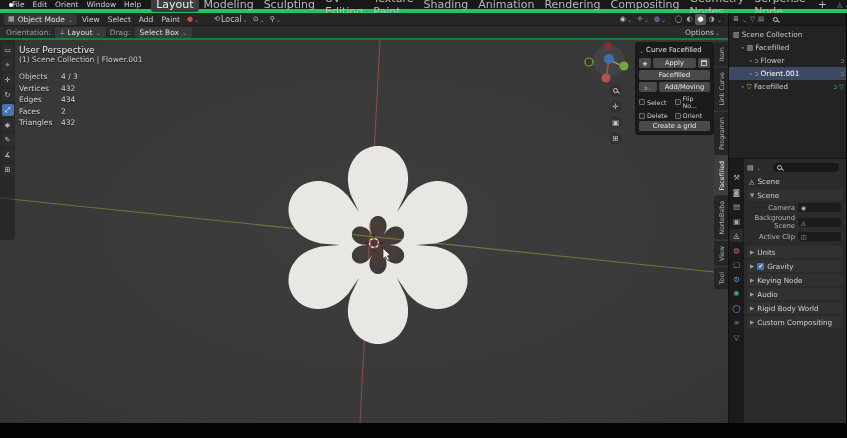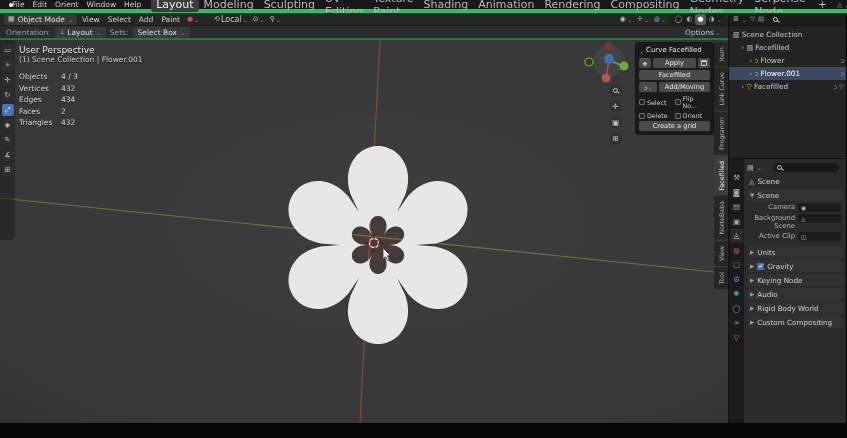--- a/index.html
+++ b/index.html
@@ -78,21 +78,21 @@
   .props{flex:1;display:flex;}
   .prop-tabs{width:15px;background:#1b1b1b;display:flex;flex-direction:column;align-items:center;padding-top:12px;gap:1.5px;}
   .ptab{width:13px;height:13px;display:flex;align-items:center;justify-content:center;font-size:7.5px;border-radius:2px 0 0 2px;}
   .ptab.active{background:#2b2b2b;}
   .prop-content{flex:1;background:#2b2b2b;padding:2px 3px;overflow:hidden;}
   .prop-search{height:13px;display:flex;align-items:center;gap:3px;}
   .search-box{flex:1;max-width:66px;height:9px;background:#191919;border-radius:5px;display:flex;align-items:center;gap:2px;padding:0 4px;margin-left:8px;}
   .crumb{height:13px;display:flex;align-items:center;gap:3px;font-size:7.3px;color:#d5d5d5;padding:2px 2px 0;}
   .panel-hd{height:12px;background:#313131;border-radius:2px;display:flex;align-items:center;gap:3px;font-size:7.2px;color:#d2d2d2;padding:0 3px;margin-top:2px;}
   .fields{padding:2px 2px 3px;display:flex;flex-direction:column;gap:2px;}
-  .field-row{display:flex;align-items:flex-start;gap:3px;}
+  .field-row{display:flex;align-items:center;gap:3px;}
   .field-label{width:46px;text-align:right;font-size:6.8px;color:#b5b5b5;flex:none;}
   .field-box{flex:1;height:9px;background:#1c1c1c;border-radius:2px;display:flex;align-items:center;padding:0 3px;font-size:6px;color:#bdbdbd;gap:2px;}
   .disc{font-size:5.5px;color:#9a9a9a;}
   .chk-on{width:7px;height:7px;background:#4772b3;border-radius:1px;color:#fff;font-size:5.5px;display:flex;align-items:center;justify-content:center;}
   
   .bottombar{height:15px;background:#050505;}
 </style>
 </head>
 <body>
 
@@ -192,21 +192,21 @@
         </div>
       </div>
 
       <div class="tool-row">
         <span class="tr-label">Orientation:</span>
         <div class="tr-box">
           <span style="font-size:6.5px;color:#9fbbe0">⟂</span>
           <span>Layout</span>
           <span class="caret">⌄</span>
         </div>
-        <span class="tr-label">Sets:</span>
+        <span class="tr-label">Drag:</span>
         <div class="tr-box">
           <span>Select Box</span>
           <span class="caret">⌄</span>
         </div>
         <div style="flex:1"></div>
         <div class="icon-dd">
           <span>Options</span>
           <span class="caret">⌄</span>
         </div>
       </div>
@@ -366,21 +366,21 @@
               <span class="ol-bullet">•</span>
               <span style="font-size: 7px; color: rgb(223, 160, 68);">ↄ</span>
               <span>Flower</span>
               <span class="ol-data">
                 <span style="color: rgb(69, 179, 167);">ↄ</span>
               </span>
             </div>
             <div class="ol-row selected" style="padding-left: 20px;">
               <span class="ol-bullet">•</span>
               <span style="font-size: 7px; color: rgb(223, 160, 68);">ↄ</span>
-              <span>Flower.001</span>
+              <span>Orient.001</span>
               <span class="ol-data">
                 <span style="color: rgb(69, 179, 167);">ↄ</span>
               </span>
             </div>
             <div class="ol-row" style="padding-left: 12px;">
               <span class="ol-bullet">•</span>
               <span style="font-size: 7px; color: rgb(223, 160, 68);">▽</span>
               <span>Facefilled</span>
               <span class="ol-data">
                 <span style="color: rgb(69, 179, 167);">ↄ</span>

